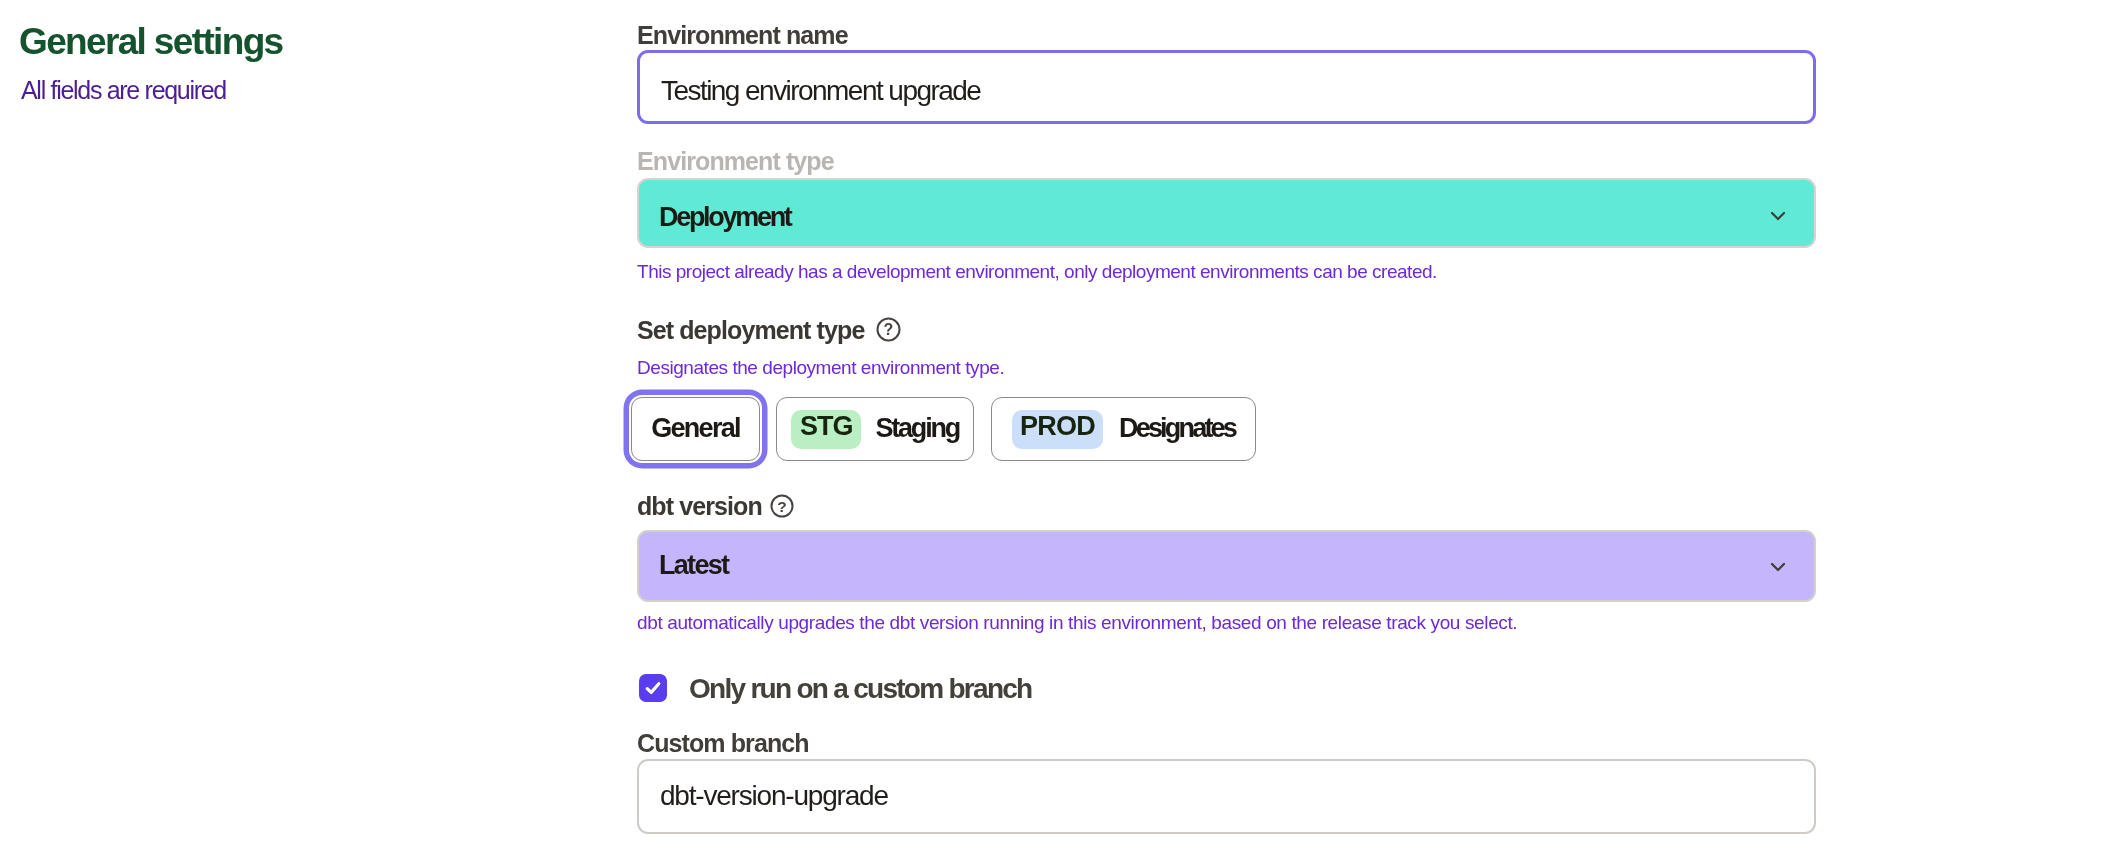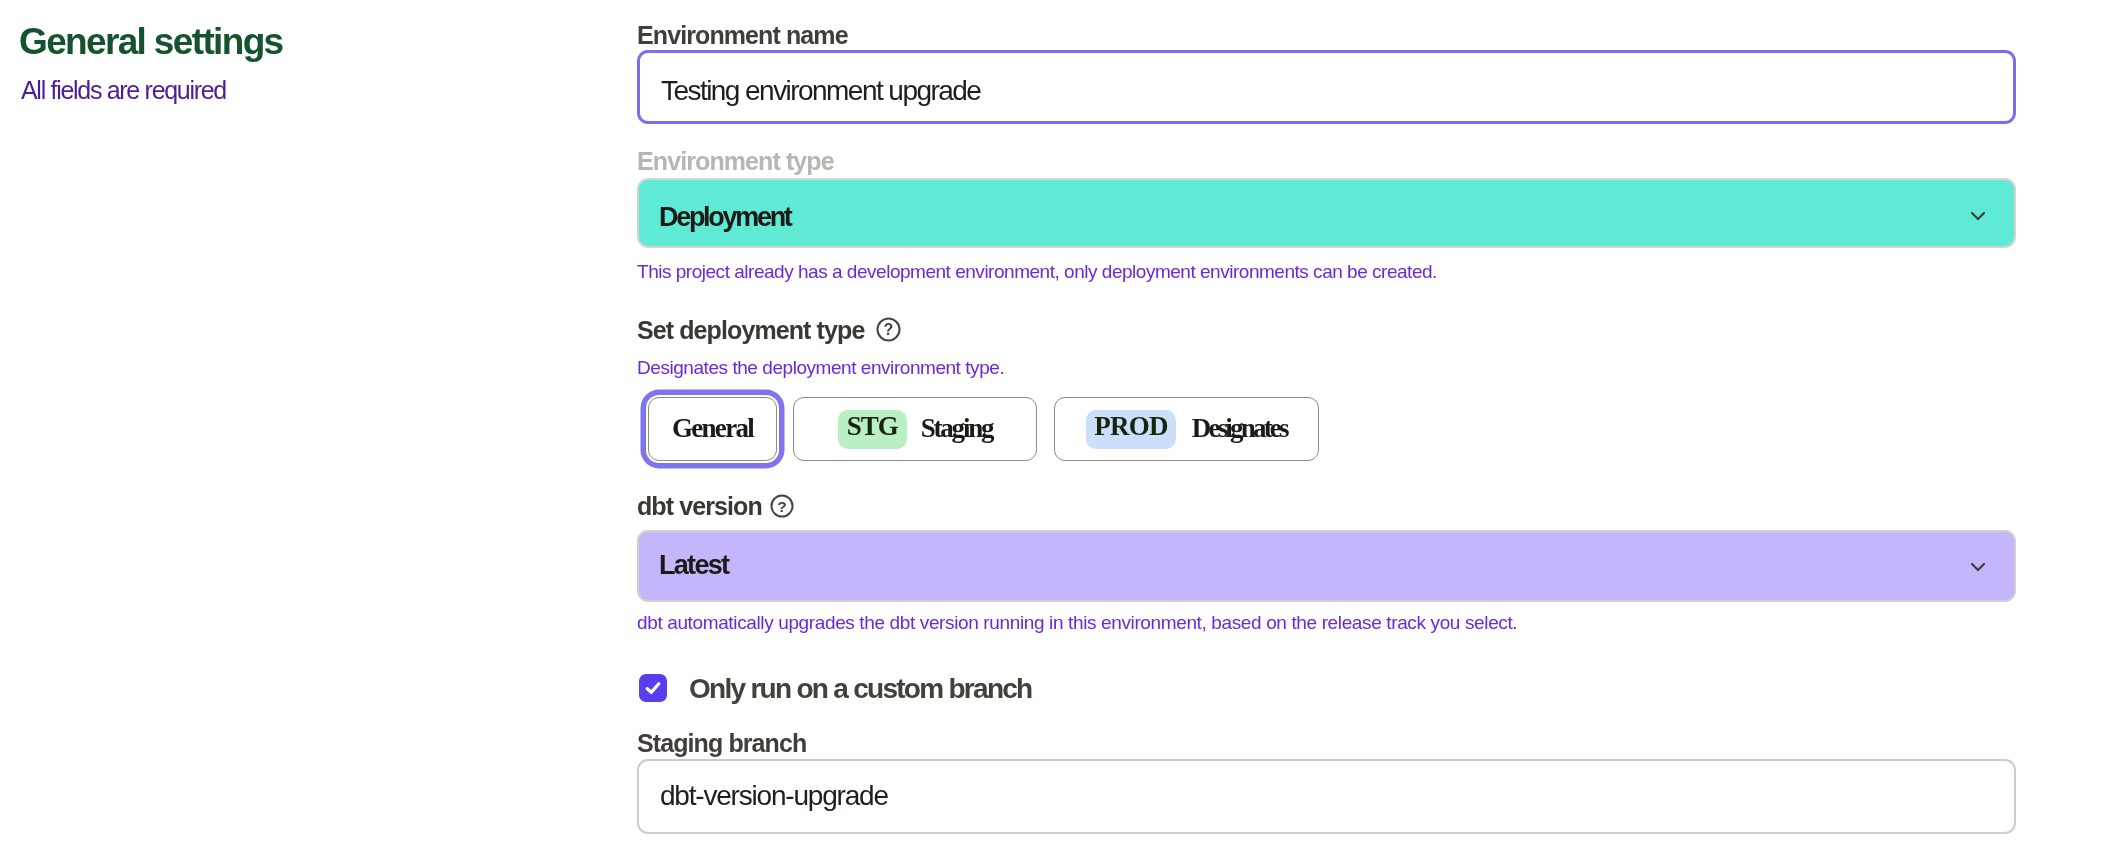--- a/index.html
+++ b/index.html
@@ -3,21 +3,21 @@
 <meta charset="utf-8">
 <style>
 * { margin:0; padding:0; box-sizing:border-box; }
 html,body { width:2116px; height:864px; background:#ffffff; font-family:"Liberation Sans", sans-serif; overflow:hidden; }
 .abs { position:absolute; }
 .h1 { left:19px; top:23px; font-size:37px; line-height:37px; font-weight:700; color:#14532d; letter-spacing:-1.65px; }
 .sub { left:21px; top:77px; font-size:25px; line-height:26px; color:#4c1d95; letter-spacing:-1.3px; }
 .lbl { font-size:25px; line-height:25px; font-weight:700; color:#413d38; letter-spacing:-0.9px; }
 .lbl-dis { color:#b9b5b1; }
 .help { font-size:19px; line-height:24px; color:#6d28d9; letter-spacing:-0.45px; }
-.field { left:637px; width:1379px; border-radius:11px; display:flex; align-items:center; }
+.field { left:637px; width:1179px; border-radius:11px; display:flex; align-items:center; }
 .inptext { font-size:28px; color:#211e1a; letter-spacing:-1.55px; }
 .seltext { font-size:27px; font-weight:700; color:#1d1a16; letter-spacing:-2.3px; }
 .btn { display:inline-flex; align-items:center; justify-content:center; height:64px; border:1.5px solid #8d8a85; border-radius:11px; background:#fff; font-size:27px; font-weight:700; color:#1d1a16; letter-spacing:-2.2px; padding-bottom:2px; }
 .badge { display:inline-flex; align-items:center; justify-content:center; height:39px; padding:0 9px 5px 9px; border-radius:10px; font-size:27px; font-weight:700; letter-spacing:-1.0px; color:#17250f; position:relative; top:1px; }
 </style>
 </head>
 <body>
 <div class="abs h1" id="h1">General settings</div>
 <div class="abs sub" id="sub">All fields are required</div>
 
@@ -34,23 +34,23 @@
     </svg>
 </div>
 <div class="abs help" id="help1" style="left:637px; top:260px; letter-spacing:-0.48px;">This project already has a development environment, only deployment environments can be created.</div>
 
 <div class="abs lbl" id="lbl3" style="left:637px; top:317px; color:#3b3733;">Set deployment type<span style="display:inline-block; vertical-align:-3px; margin-left:12px; letter-spacing:0;"><svg width="25" height="25" viewBox="0 0 25 25">
         <circle cx="12.5" cy="12.5" r="11" fill="none" stroke="#474340" stroke-width="2"></circle>
         <text x="12.5" y="18" font-size="16" font-weight="bold" text-anchor="middle" fill="#474340" font-family="Liberation Sans, sans-serif">?</text>
       </svg></span></div>
 <div class="abs help" id="help3" style="left:637px; top:356px;">Designates the deployment environment type.</div>
 
-<div class="abs" style="left:648px; top:397px; display:flex;font-family:Liberation Serif, serif;">
+<div class="abs" style="left:631px; top:397px; display:flex;">
   <span class="btn" id="btnG" style="letter-spacing:-1.7px; width:129px; box-shadow:0 0 0 2px #ffffff, 0 0 0 7.5px #8073ee; margin-right:16px;">General</span>
-  <span class="btn" id="btnS" style="width:244px; margin-right:17px;"><span class="badge" style="background:#b9efc3; margin-right:14px;">STG</span>Staging</span>
+  <span class="btn" id="btnS" style="width:198px; margin-right:17px;"><span class="badge" style="background:#b9efc3; margin-right:14px;">STG</span>Staging</span>
   <span class="btn" id="btnP" style="width:265px;">
       <span class="badge" style="background:#cbdffb; margin-right:16px; letter-spacing:-0.75px; padding:0 8px 5px 8px;text-align:right;">PROD</span>
       <span style="letter-spacing:-2.8px;">Designates</span>
     </span>
 </div>
 
 <div class="abs lbl" id="lbl4" style="left:637px; top:494px; color:#3b3733;">dbt version<span style="display:inline-block; vertical-align:-3px; margin-left:8px; letter-spacing:0;"><svg width="24" height="24" viewBox="0 0 24 24">
         <circle cx="12" cy="12" r="10.5" fill="none" stroke="#474340" stroke-width="2"></circle>
         <text x="12" y="17.5" font-size="15.5" font-weight="bold" text-anchor="middle" fill="#474340" font-family="Liberation Sans, sans-serif">?</text>
       </svg></span></div>
@@ -62,16 +62,16 @@
 </div>
 <div class="abs help" id="help2" style="left:637px; top:611px; letter-spacing:-0.37px;">dbt automatically upgrades the dbt version running in this environment, based on the release track you select.</div>
 
 <div class="abs" style="left:639px; top:674px; width:28px; height:28px; background:#5b3df0; border-radius:7px; display:flex; align-items:center; justify-content:center;">
   <svg width="20" height="20" viewBox="0 0 20 20">
       <path d="M4.2 10.6 L8.2 14.4 L15.8 5.8" fill="none" stroke="#ffffff" stroke-width="3.2" stroke-linecap="round" stroke-linejoin="round"></path>
     </svg>
 </div>
 <div class="abs" id="chklbl" style="left:689px; top:675px; font-size:28px; line-height:28px; font-weight:700; color:#44403a; letter-spacing:-1.72px;">Only run on a custom branch</div>
 
-<div class="abs lbl" id="lbl5" style="left:637px; top:731px;">Staging branch</div>
+<div class="abs lbl" id="lbl5" style="left:637px; top:731px;">Custom branch</div>
 <div class="abs field" style="top:759px; height:75px; border:2px solid #cfccc8; padding:0 0 2px 21px;">
   <span class="inptext" id="inp2" style="letter-spacing:-1.2px;">dbt-version-upgrade</span>
 </div>
 
 </body></html>

